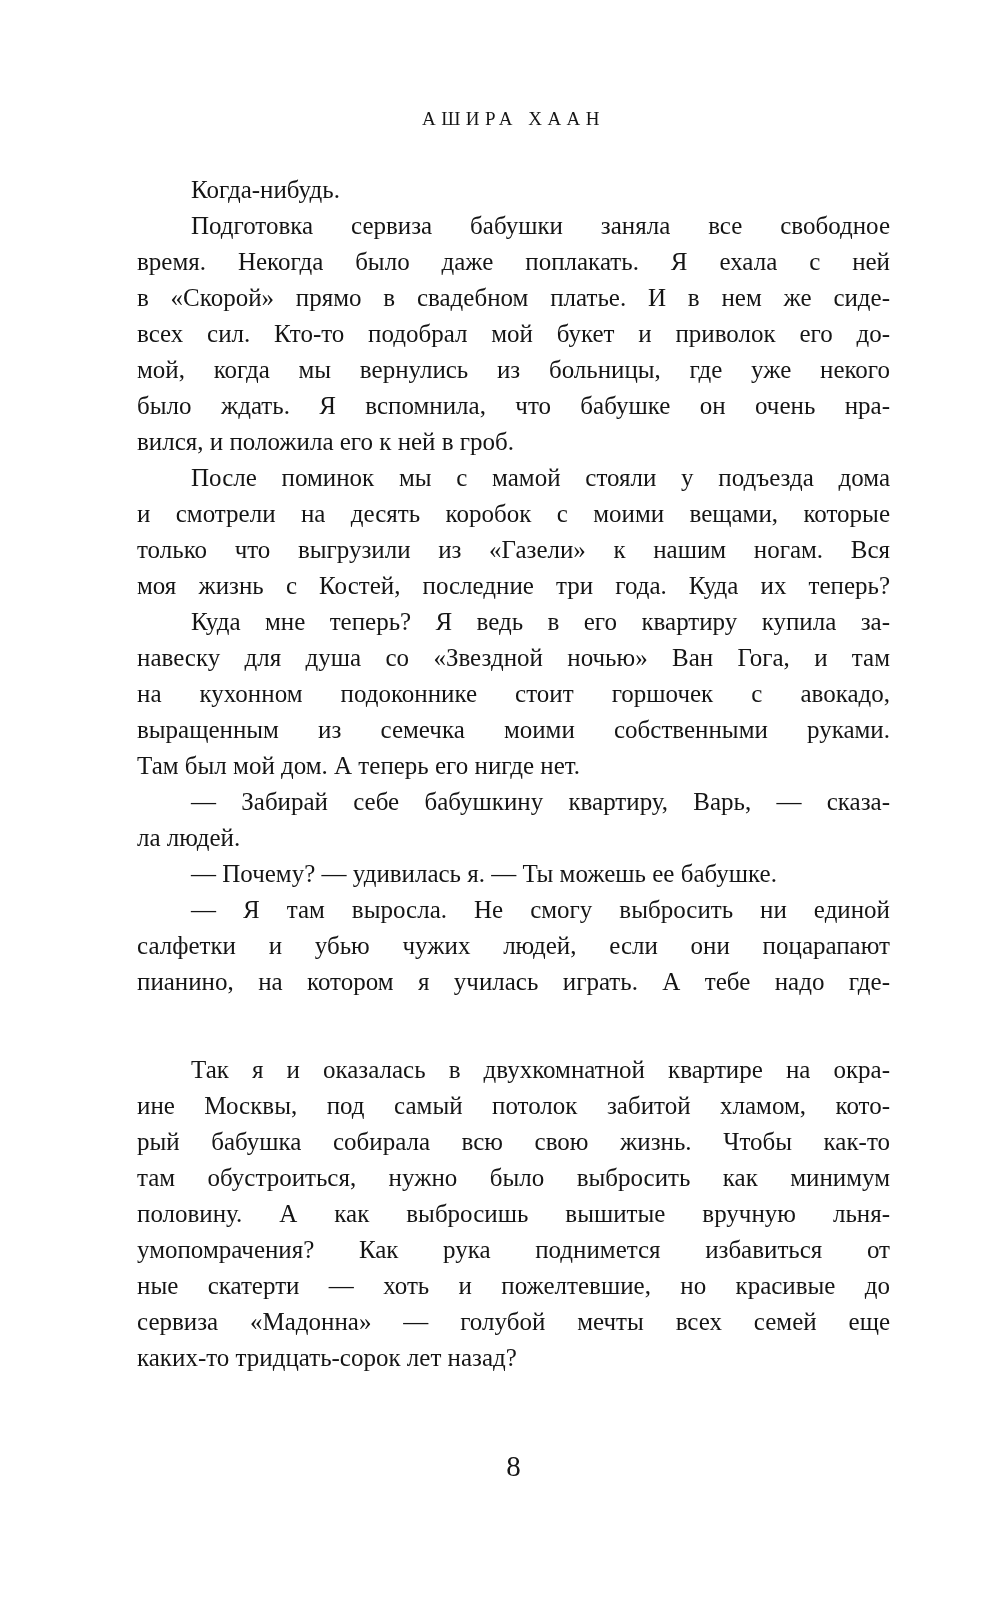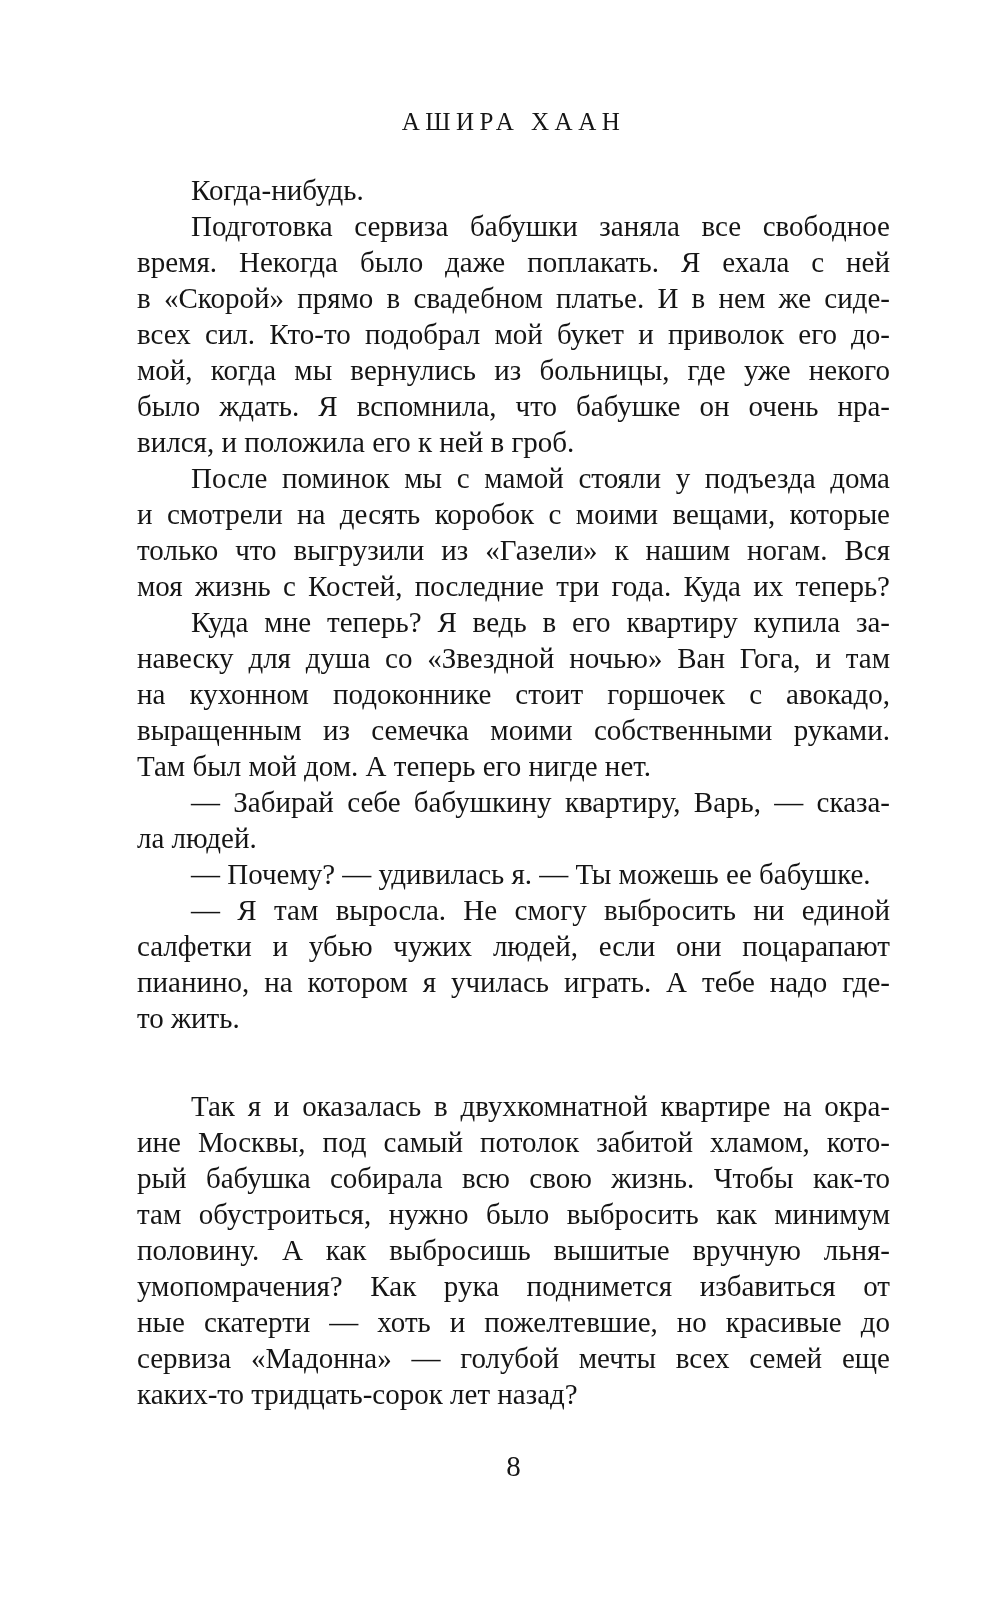--- a/index.html
+++ b/index.html
@@ -16,31 +16,31 @@
     font-family: "Liberation Serif", "DejaVu Serif", serif;
     color: #151515;
     overflow: hidden;
   }
   .running-header {
     position: absolute;
     left: 137px;
     width: 753px;
     top: 108px;
     text-align: center;
-    font-size: 25px;
+    font-size: 19px;
     letter-spacing: 5.5px;
     white-space: nowrap;
     color: #161616;
   }
   .body-text {
     position: absolute;
     left: 137px;
     top: 172px;
     width: 753px;
-    font-size: 29px;
+    font-size: 25px;
   }
   .line {
     height: 36px;
     line-height: 36px;
     text-align: left;
     white-space: normal;
   }
   .line.j {
     text-align: justify;
     text-align-last: justify;
@@ -85,21 +85,20 @@
     <div class="line j">навеску для душа со «Звездной ночью» Ван Гога, и там</div>
     <div class="line j">на кухонном подоконнике стоит горшочек с авокадо,</div>
     <div class="line j">выращенным из семечка моими собственными руками.</div>
     <div class="line last">Там был мой дом. А теперь его нигде нет.</div>
     <div class="line ind j">— Забирай себе бабушкину квартиру, Варь, — сказа-</div>
     <div class="line last">ла людей.</div>
     <div class="line ind last">— Почему? — удивилась я. — Ты можешь ее бабушке.</div>
     <div class="line ind j">— Я там выросла. Не смогу выбросить ни единой</div>
     <div class="line j">салфетки и убью чужих людей, если они поцарапают</div>
     <div class="line j">пианино, на котором я училась играть. А тебе надо где-</div>
-    <div class="line last">то жить.</div>
     <div class="line ind j brk">Так я и оказалась в двухкомнатной квартире на окра-</div>
     <div class="line j">ине Москвы, под самый потолок забитой хламом, кото-</div>
     <div class="line j">рый бабушка собирала всю свою жизнь. Чтобы как-то</div>
     <div class="line j">там обустроиться, нужно было выбросить как минимум</div>
     <div class="line j">половину. А как выбросишь вышитые вручную льня-</div>
     <div class="line j">умопомрачения? Как рука поднимется избавиться от</div>
     <div class="line j">ные скатерти — хоть и пожелтевшие, но красивые до</div>
     <div class="line j">сервиза «Мадонна» — голубой мечты всех семей еще</div>
     <div class="line last">каких-то тридцать-сорок лет назад?</div>
   </div>

